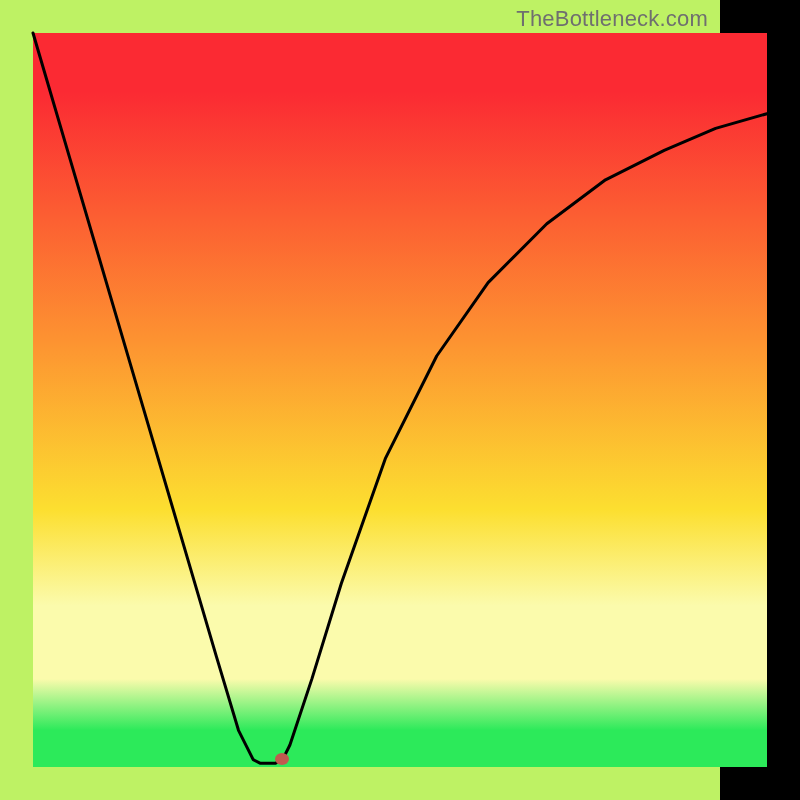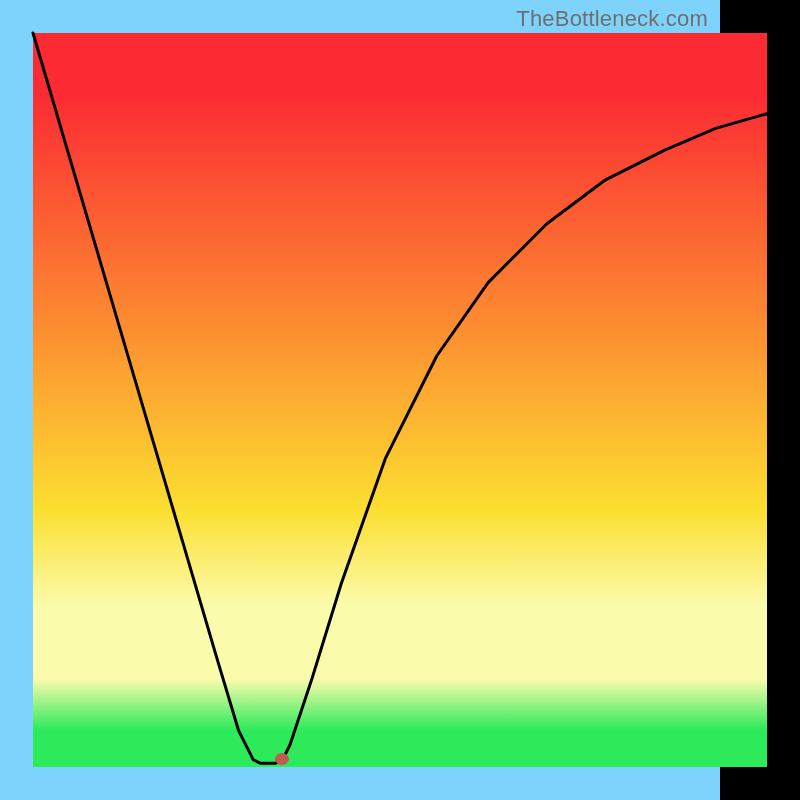--- a/index.html
+++ b/index.html
@@ -8,21 +8,21 @@
     width: 800px;
     height: 800px;
     background: #000;
     overflow: hidden;
     font-family: Arial, Helvetica, sans-serif;
   }
   .stage {
     position: relative;
     width: 720px;
     height: 800px;
-    background: #7dd3fc;
+    background: #bef264;
   }
   .plot-area {
     position: absolute;
     left: 33px;
     top: 33px;
     width: 734px;
     height: 734px;
     
     background: linear-gradient(
       to bottom,

